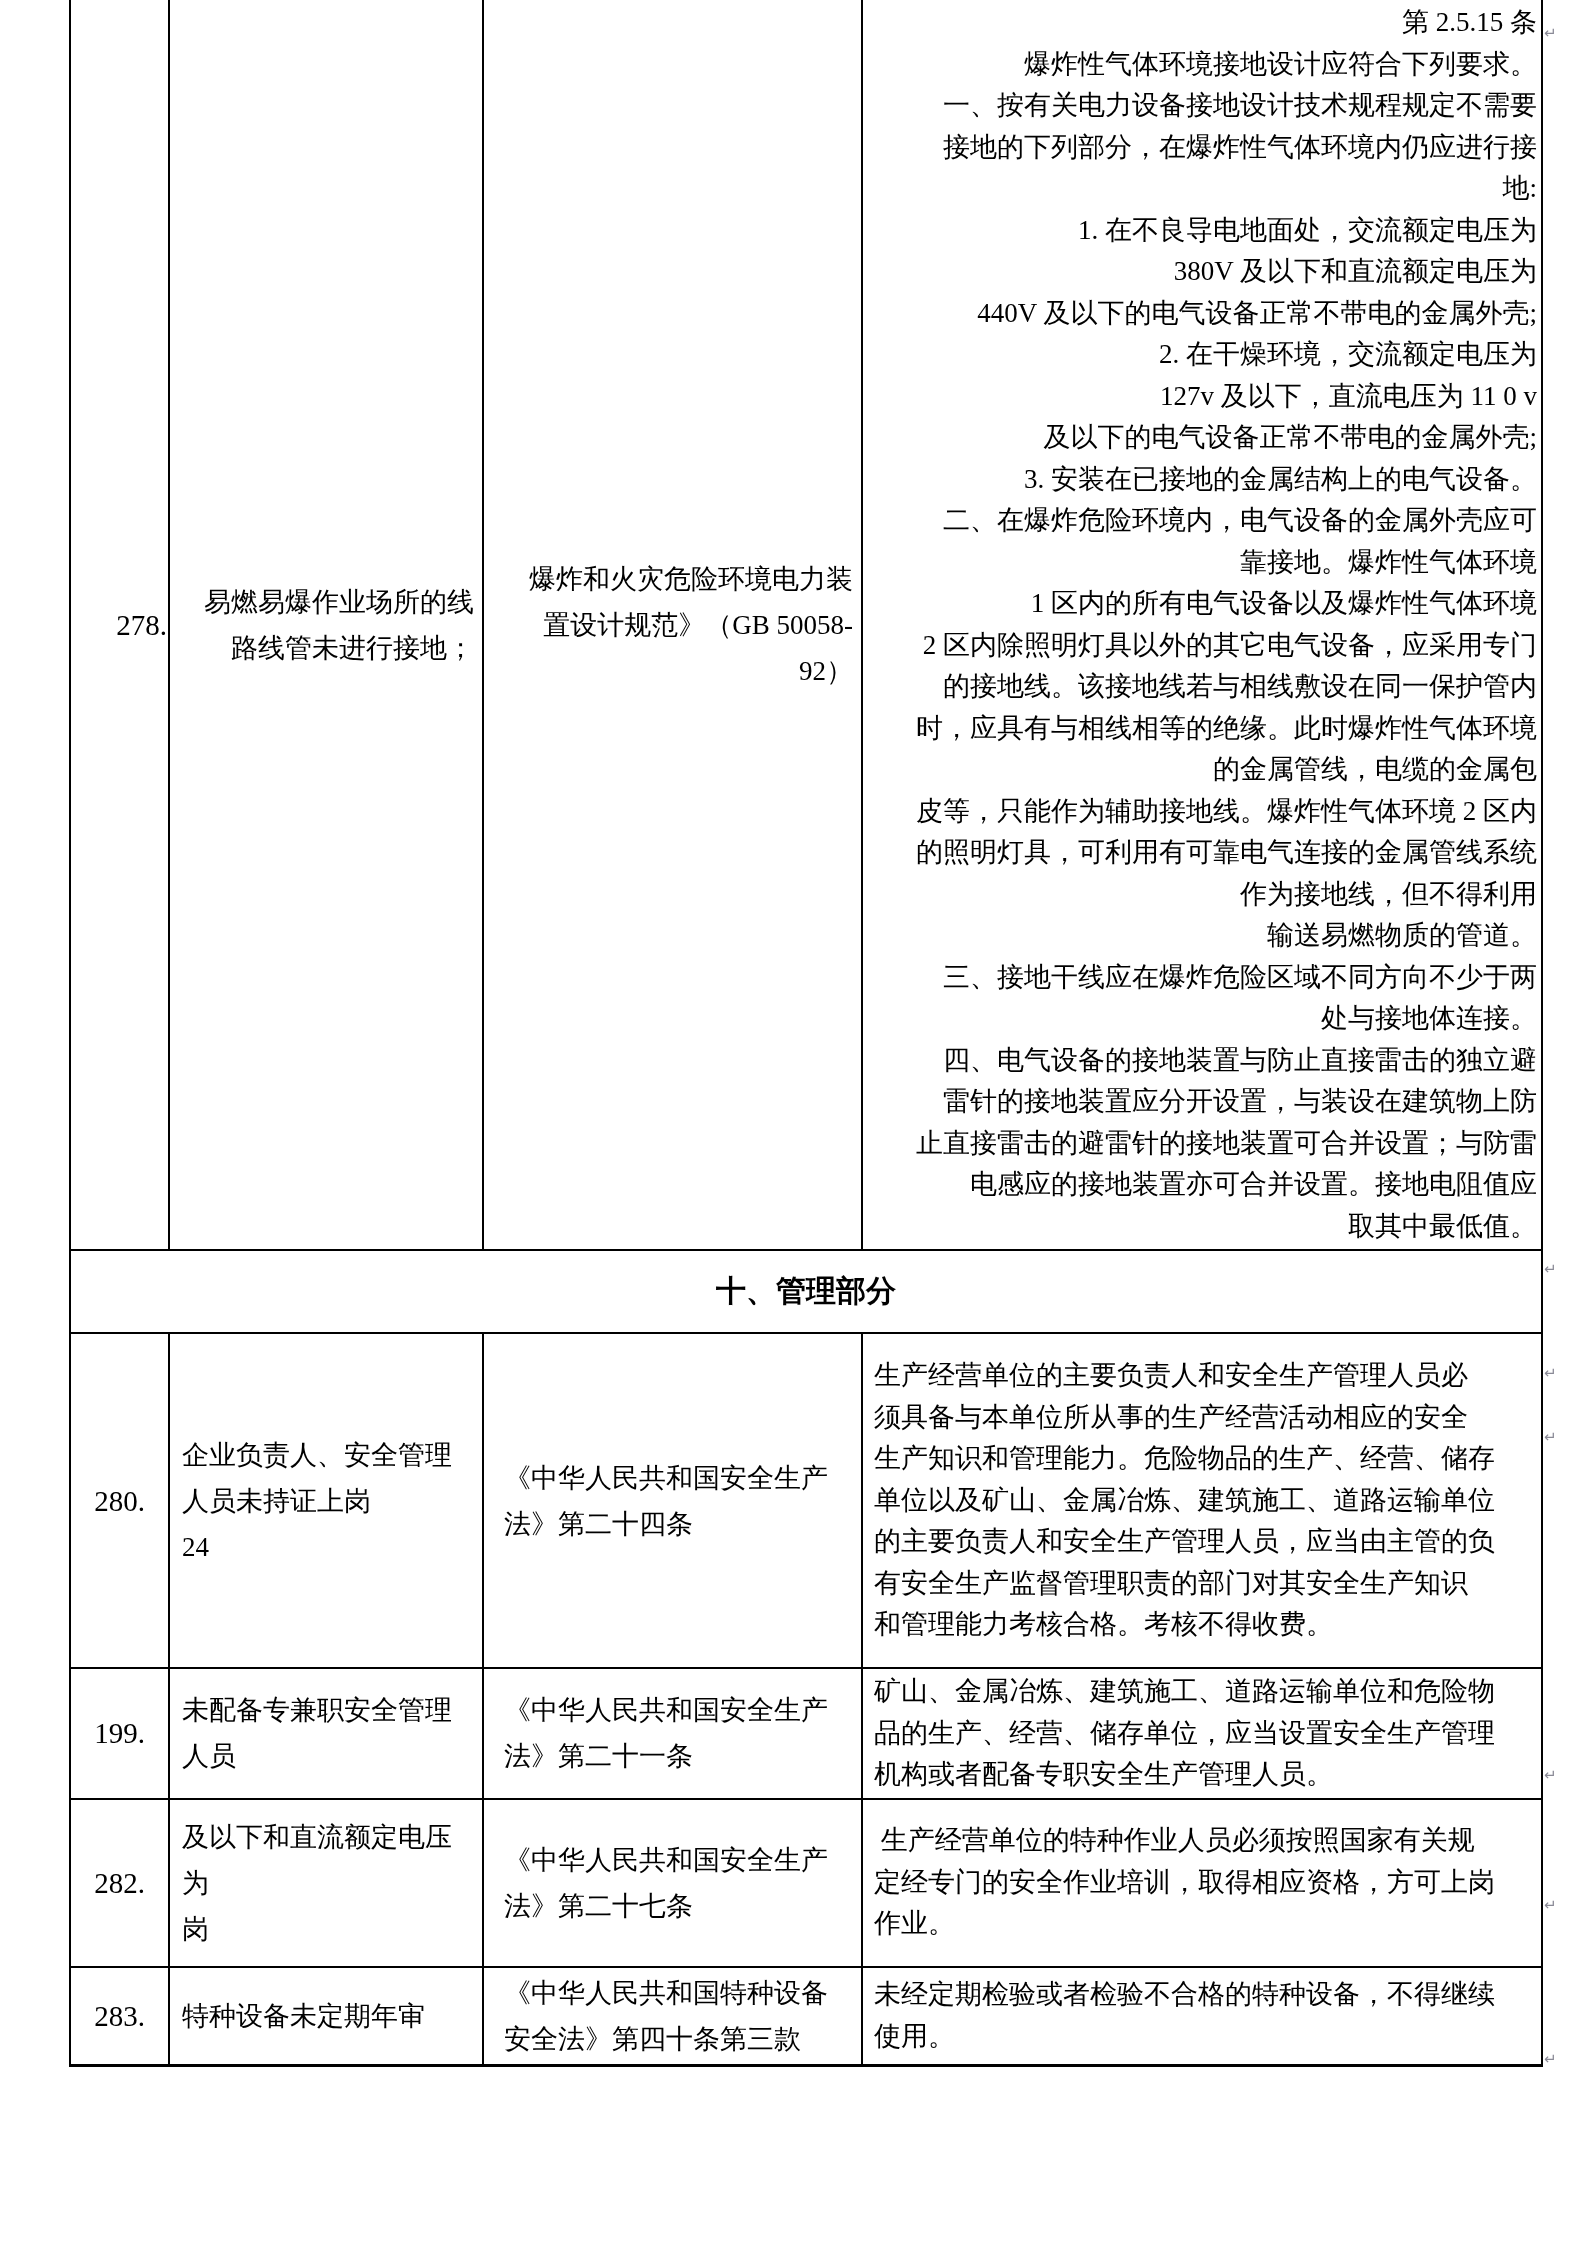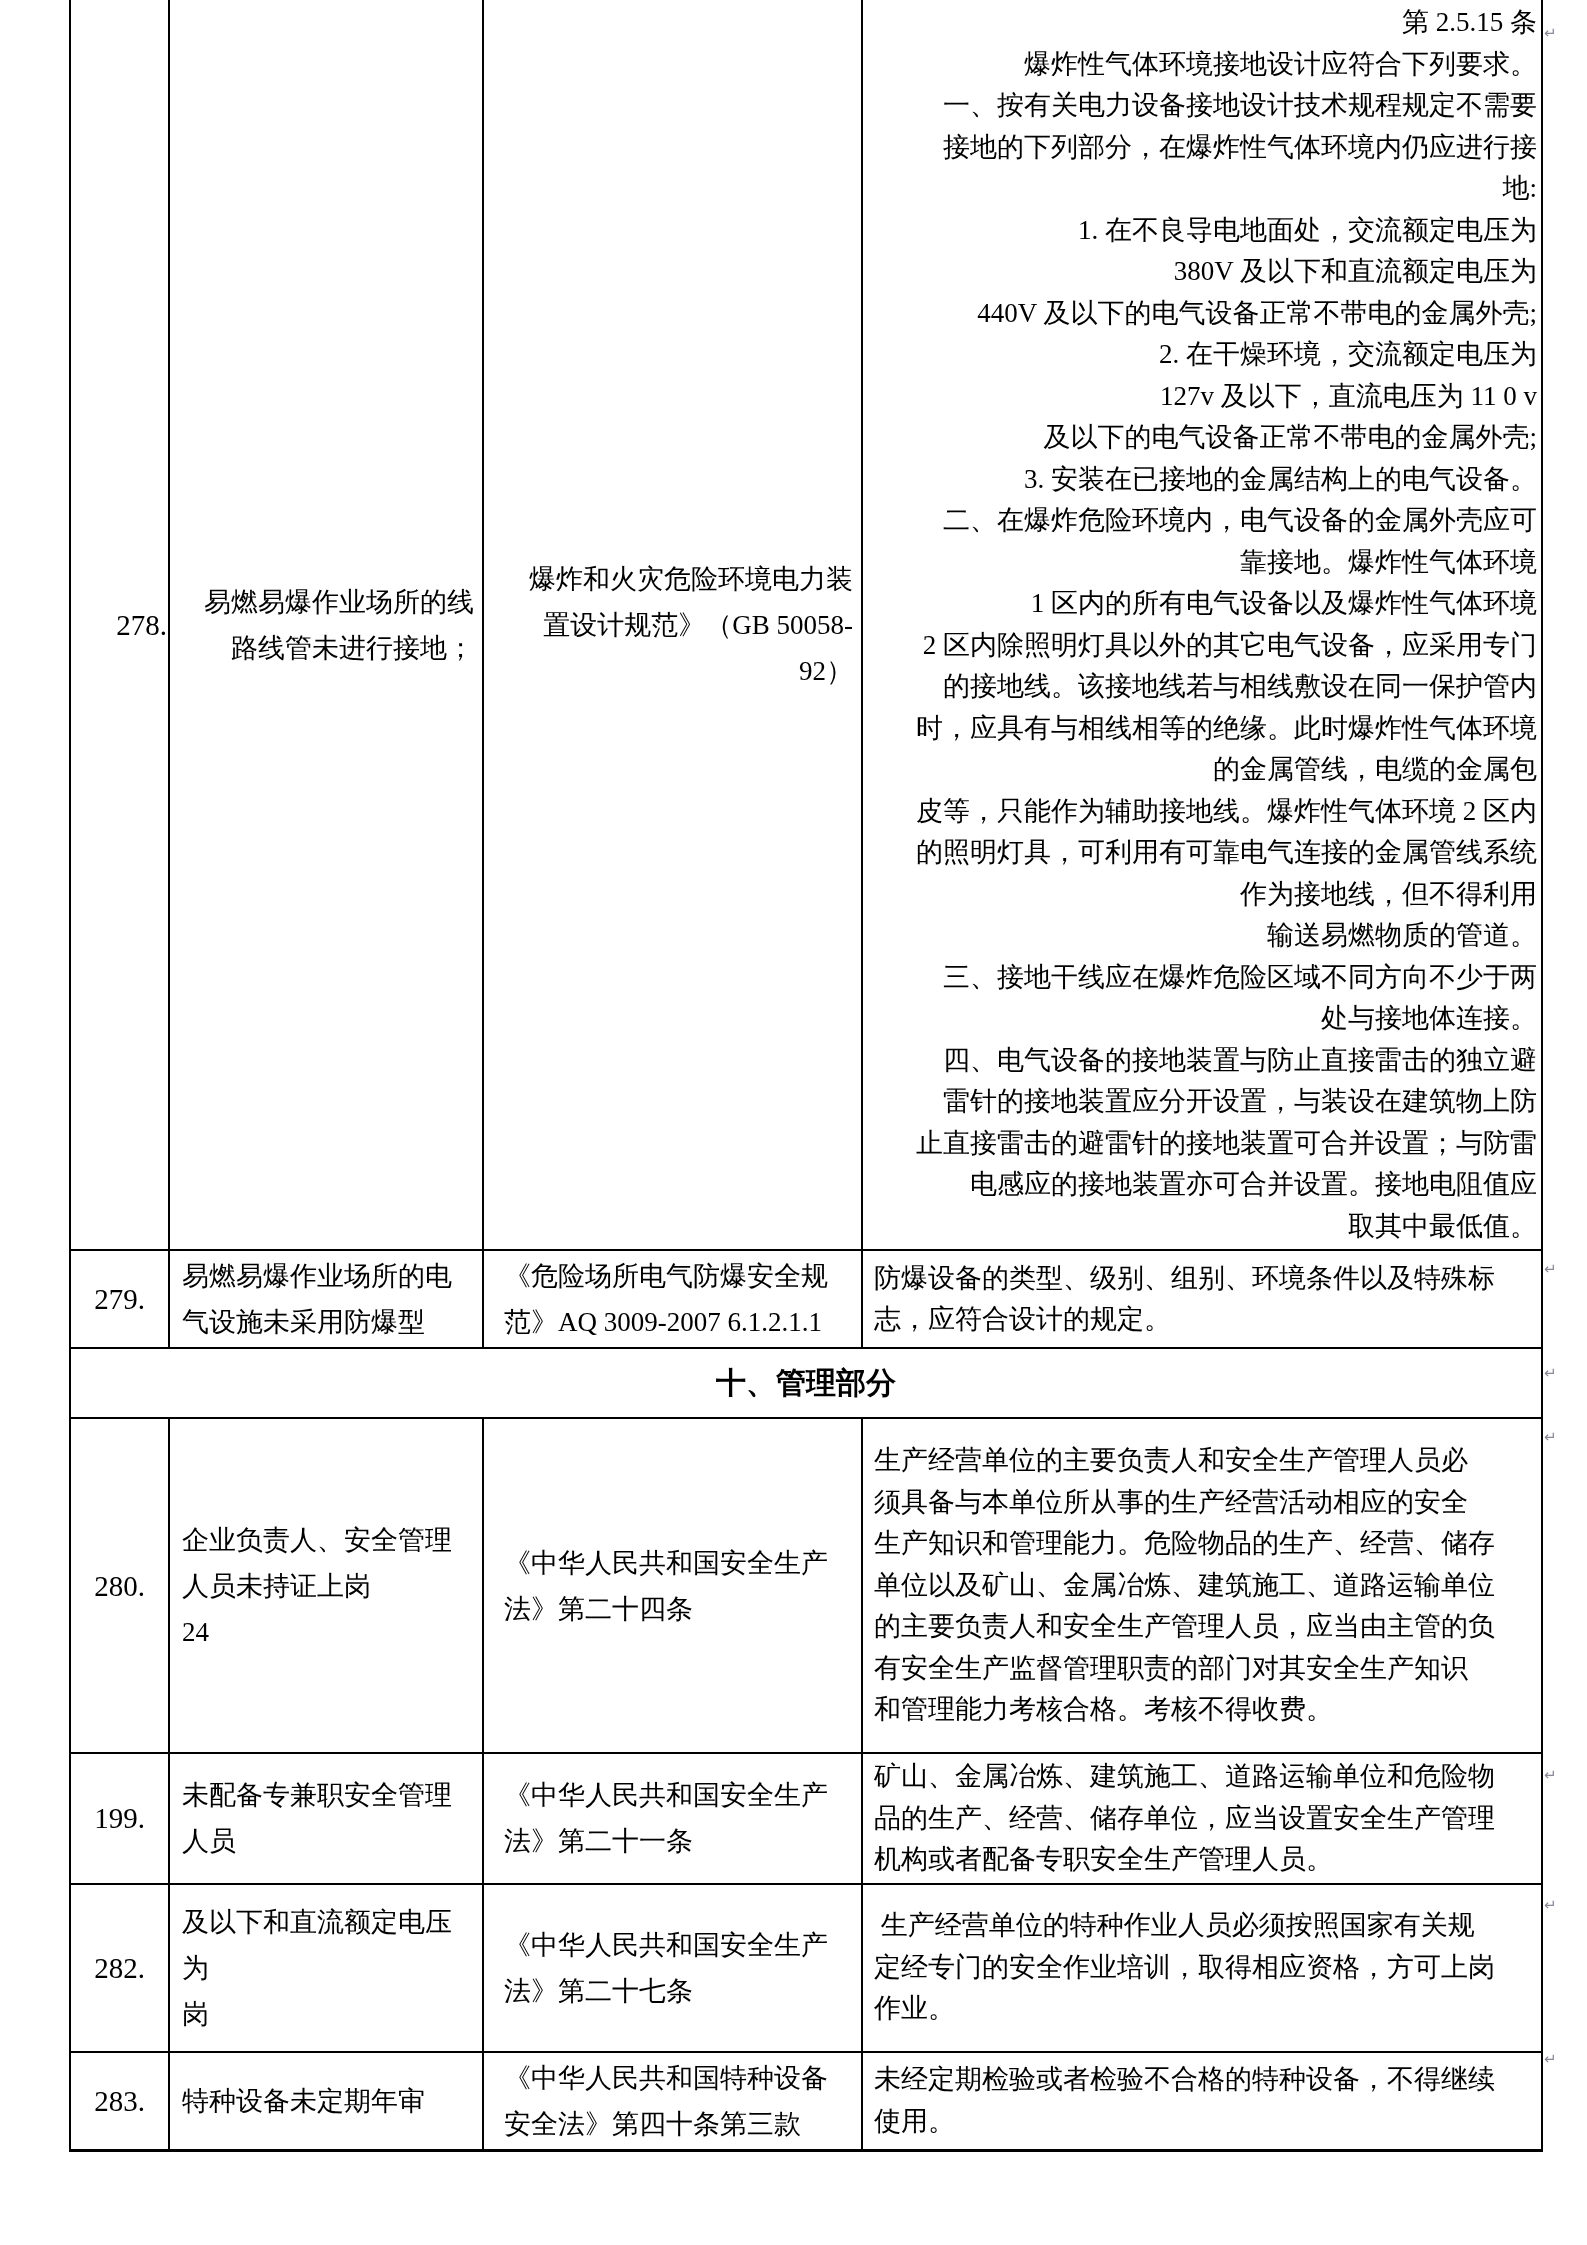--- a/index.html
+++ b/index.html
@@ -48,21 +48,21 @@
   .reg{padding-left:20px;}
   .txt{
     font-size:27px;
     line-height:41.5px;
     white-space:pre-wrap;
     padding:2px 4px 2px 11px;
   }
   .txt.top{vertical-align:top;}
   .h278{height:1249px;}
   .h279{height:84px;}
-  .hsec{height:70px;}
+  .hsec{height:83px;}
   .h280{height:335px;}
   .h281{height:127px;}
   .h282{height:168px;}
   .h283{height:82px;}
   .section-cell{
     text-align:center;
     font-weight:bold;
     font-size:30px;
   }
   .pmark{
@@ -120,29 +120,20 @@
 输送易燃物质的管道。
  三、接地干线应在爆炸危险区域不同方向不少于两
 处与接地体连接。
  四、电气设备的接地装置与防止直接雷击的独立避
 雷针的接地装置应分开设置，与装设在建筑物上防
 止直接雷击的避雷针的接地装置可合并设置；与防雷
 电感应的接地装置亦可合并设置。接地电阻值应
 取其中最低值。</td>
     </tr>
 
-    <tr class="h279">
-      <td class="num">279.</td>
-      <td class="desc">易燃易爆作业场所的电
-气设施未采用防爆型</td>
-      <td class="reg">《危险场所电气防爆安全规
-范》AQ 3009-2007 6.1.2.1.1</td>
-      <td class="txt">防爆设备的类型、级别、组别、环境条件以及特殊标
-志，应符合设计的规定。</td>
-    </tr>
 
     <tr class="hsec">
       <td class="section-cell" colspan="4">十、管理部分</td>
     </tr>
 
     <tr class="h280">
       <td class="num">280.</td>
       <td class="desc">企业负责人、安全管理
 人员未持证上岗
 24</td>

